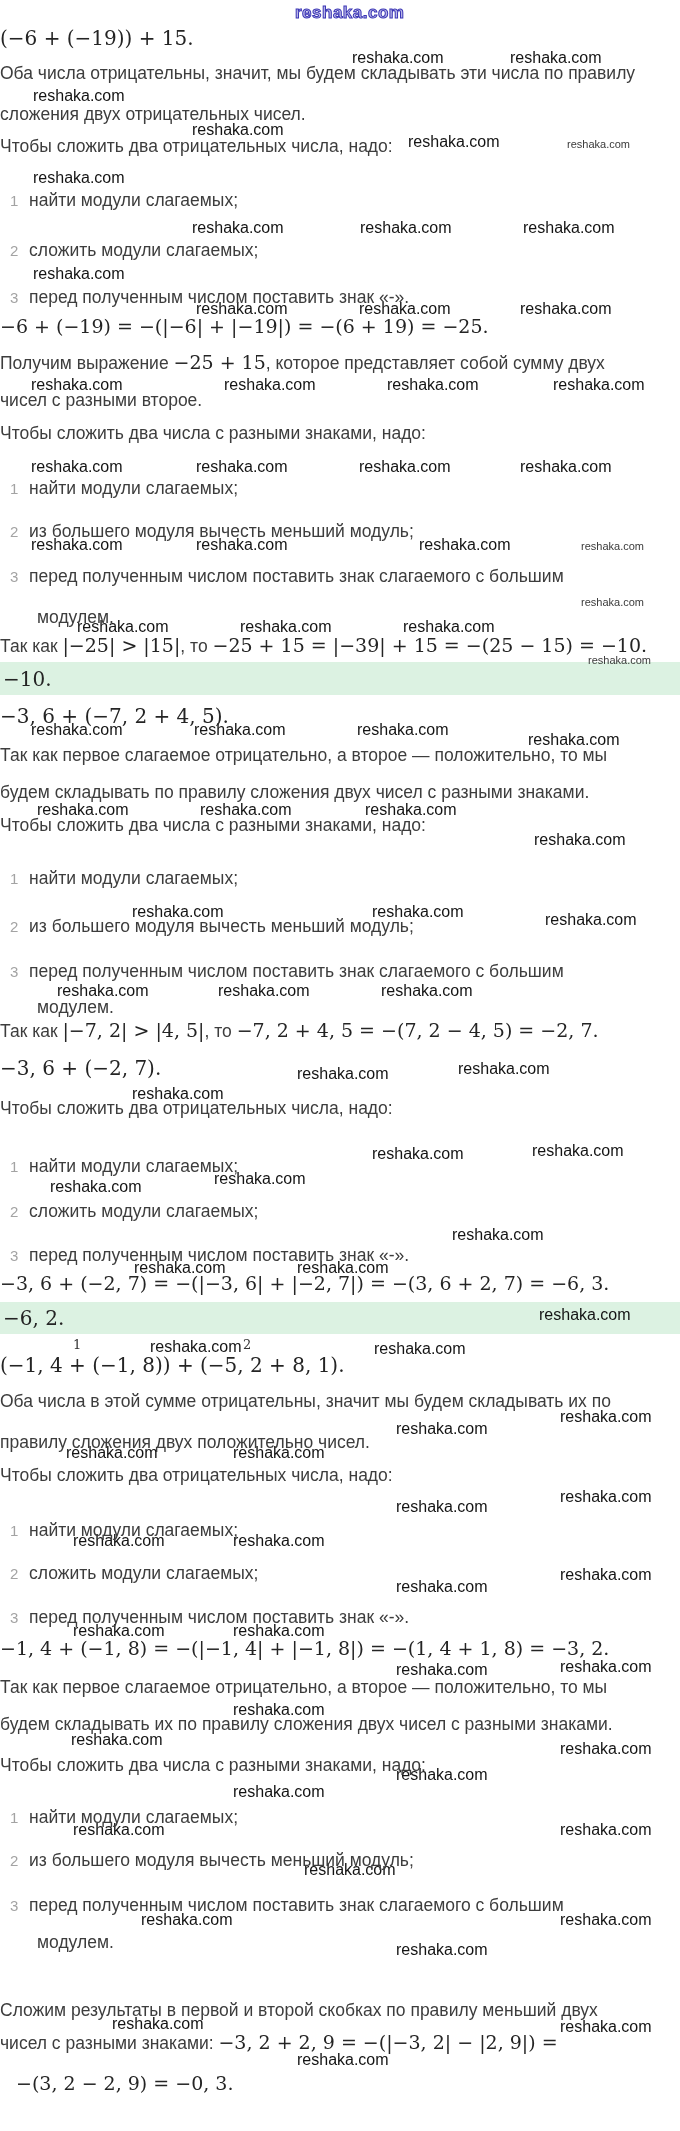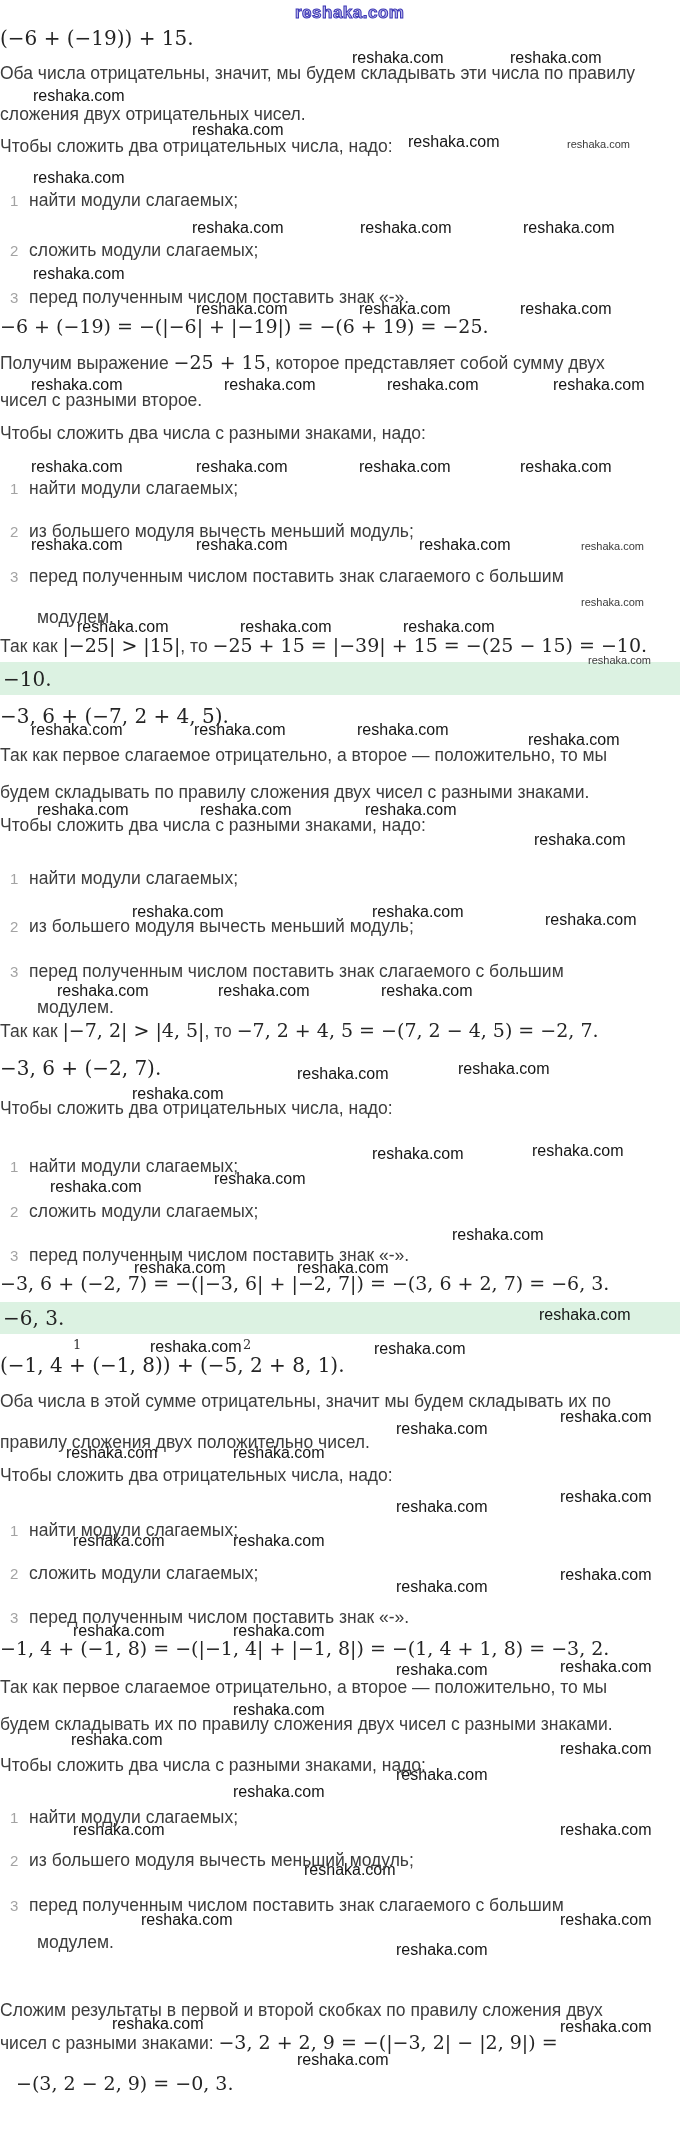--- a/index.html
+++ b/index.html
@@ -145,36 +145,36 @@
   <div class="line" style="left:10px;top:961px"><span class="num">3</span><span class="sans">перед полученным числом поставить знак слагаемого с большим</span></div>
   <div class="line sans" style="left:37px;top:997px">модулем.</div>
   <div class="line" style="left:0;top:1020px"><span class="sans">Так как </span><span class="math">|−7, 2| &gt; |4, 5|</span><span class="sans">, то </span><span class="math">−7, 2 + 4, 5 = −(7, 2 − 4, 5) = −2, 7.</span></div>
   <div class="line math-lg" style="left:0;top:1057px">−3, 6 + (−2, 7).</div>
   <div class="line sans" style="left:0;top:1098px">Чтобы сложить два отрицательных числа, надо:</div>
   <div class="line" style="left:10px;top:1156px"><span class="num">1</span><span class="sans">найти модули слагаемых;</span></div>
   <div class="line" style="left:10px;top:1201px"><span class="num">2</span><span class="sans">сложить модули слагаемых;</span></div>
   <div class="line" style="left:10px;top:1245px"><span class="num">3</span><span class="sans">перед полученным числом поставить знак «-».</span></div>
   <div class="line math" style="left:0;top:1273px">−3, 6 + (−2, 7) = −(|−3, 6| + |−2, 7|) = −(3, 6 + 2, 7) = −6, 3.</div>
   <div class="answer" style="top:1302px;height:32px">
-      <span class="answer-text">−6, 3.</span>
+      <span class="answer-text">−6, 2.</span>
     </div>
 
   <div class="sup" style="left:73px;top:1337px">1</div>
   <div class="sup" style="left:243px;top:1337px">2</div>
   <div class="line math-lg" style="left:0;top:1354px">(−1, 4 + (−1, 8)) + (−5, 2 + 8, 1).</div>
   <div class="line sans" style="left:0;top:1391px">Оба числа в этой сумме отрицательны, значит мы будем складывать их по</div>
   <div class="line sans" style="left:0;top:1432px">правилу сложения двух положительно чисел.</div>
   <div class="line sans" style="left:0;top:1465px">Чтобы сложить два отрицательных числа, надо:</div>
   <div class="line" style="left:10px;top:1520px"><span class="num">1</span><span class="sans">найти модули слагаемых;</span></div>
   <div class="line" style="left:10px;top:1563px"><span class="num">2</span><span class="sans">сложить модули слагаемых;</span></div>
   <div class="line" style="left:10px;top:1607px"><span class="num">3</span><span class="sans">перед полученным числом поставить знак «-».</span></div>
   <div class="line math" style="left:0;top:1638px">−1, 4 + (−1, 8) = −(|−1, 4| + |−1, 8|) = −(1, 4 + 1, 8) = −3, 2.</div>
   <div class="line sans" style="left:0;top:1677px">Так как первое слагаемое отрицательно, а второе — положительно, то мы</div>
   <div class="line sans" style="left:0;top:1714px">будем складывать их по правилу сложения двух чисел с разными знаками.</div>
   <div class="line sans" style="left:0;top:1755px">Чтобы сложить два числа с разными знаками, надо:</div>
   <div class="line" style="left:10px;top:1807px"><span class="num">1</span><span class="sans">найти модули слагаемых;</span></div>
   <div class="line" style="left:10px;top:1850px"><span class="num">2</span><span class="sans">из большего модуля вычесть меньший модуль;</span></div>
   <div class="line" style="left:10px;top:1895px"><span class="num">3</span><span class="sans">перед полученным числом поставить знак слагаемого с большим</span></div>
   <div class="line sans" style="left:37px;top:1932px">модулем.</div>
-  <div class="line sans" style="left:0;top:2000px">Сложим результаты в первой и второй скобках по правилу сложения двух</div>
+  <div class="line sans" style="left:0;top:2000px">Сложим результаты в первой и второй скобках по правилу меньший двух</div>
   <div class="line" style="left:0;top:2032px"><span class="sans">чисел с разными знаками: </span><span class="math">−3, 2 + 2, 9 = −(|−3, 2| − |2, 9|) =</span></div>
   <div class="line math" style="left:16px;top:2073px">−(3, 2 − 2, 9) = −0, 3.</div>
 </div>
 
 </body></html>

